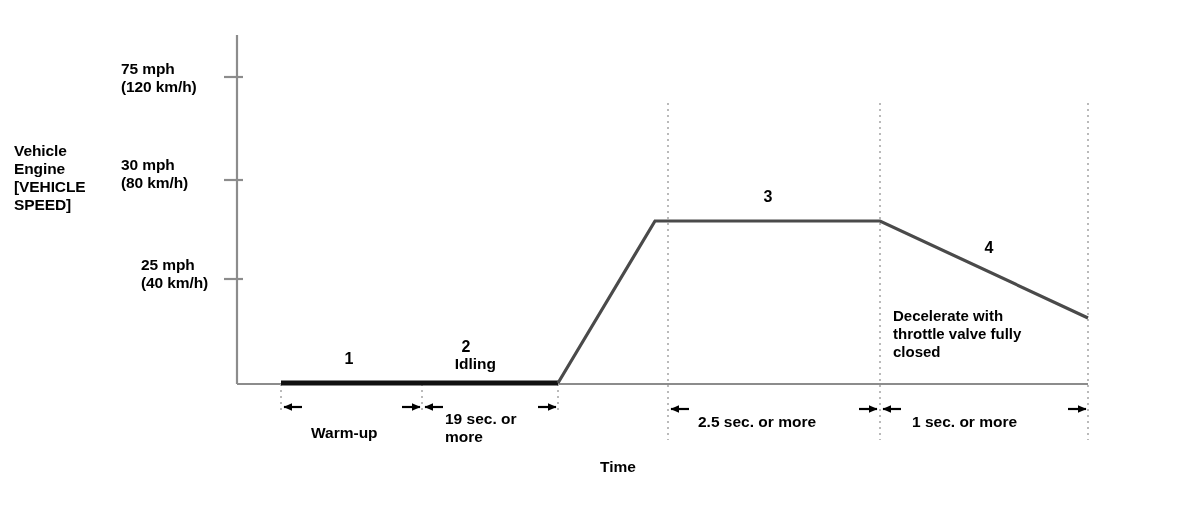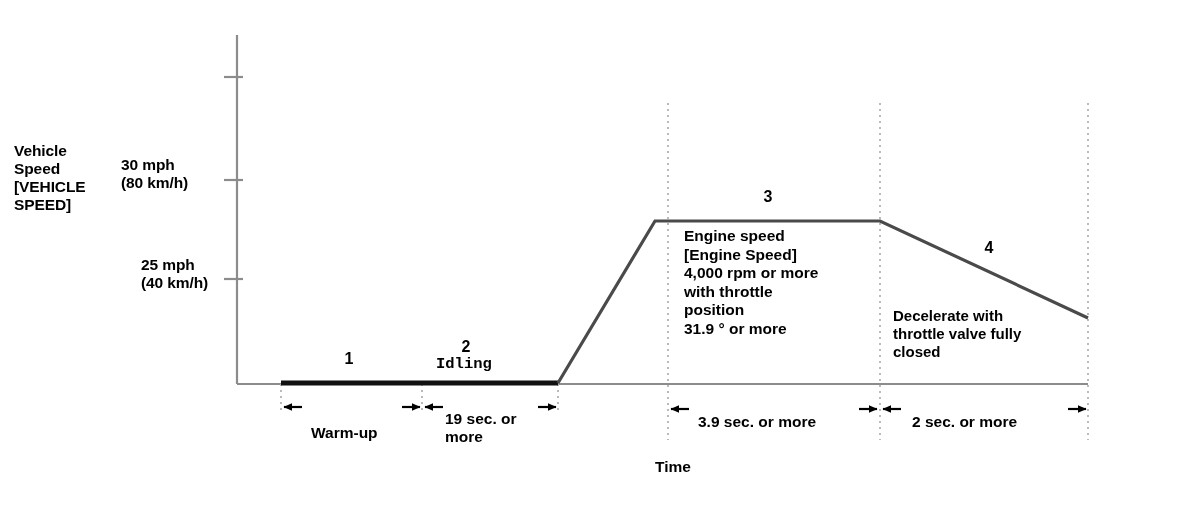--- a/index.html
+++ b/index.html
@@ -33,43 +33,41 @@
   }
   .ytick-label {
     font-size: 15.5px;
     letter-spacing: -0.1px;
     text-align: left;
   }
   #ytick-75 { left: 121px; top: 60px; }
   #ytick-50 { left: 121px; top: 156px; }
   #ytick-25 { left: 121px; top: 256px; margin-left: 20px; }
   #xaxis-title {
-    left: 623px;
+    left: 600px;
     top: 458px;
     width: 100px;
-    text-align: center;
     font-size: 15.5px;
   }
   .step-num {
     font-size: 16px;
     font-weight: bold;
     text-align: center;
     width: 40px;
   }
   #step-1 { left: 329px; top: 350px; }
   #step-2 { left: 446px; top: 338px; }
   #step-3 { left: 748px; top: 188px; }
   #step-4 { left: 969px; top: 239px; }
   #step-2-sub {
     left: 436px;
     top: 355px;
     width: 60px;
-    text-align: left;
+    text-align: right;
     font-size: 15.5px;
-    font-family: Liberation Mono, monospace;
   }
   #note-engine-speed {
     left: 684px;
     top: 227px;
     font-size: 15.5px;
     line-height: 1.20;
   }
   #note-decelerate {
     left: 893px;
     top: 307px;
@@ -135,46 +133,42 @@
 
       <line x1="689" y1="409" x2="671" y2="409" marker-end="url(#ah)"></line>
       <line x1="859" y1="409" x2="877" y2="409" marker-end="url(#ah)"></line>
 
       <line x1="901" y1="409" x2="883" y2="409" marker-end="url(#ah)"></line>
       <line x1="1068" y1="409" x2="1086" y2="409" marker-end="url(#ah)"></line>
     </g>
   </svg>
 
   <div class="abs txt" id="axis-label-vehicle-speed">Vehicle
-Speed
+Engine
 [VEHICLE
 SPEED]</div>
 
+  <div class="abs txt ytick-label" id="ytick-75">75 mph
+(120 km/h)</div>
   <div class="abs txt ytick-label" id="ytick-50">30 mph
 (80 km/h)</div>
   <div class="abs txt ytick-label" id="ytick-25">25 mph
 (40 km/h)</div>
 
   <div class="abs txt" id="xaxis-title">Time</div>
 
   <div class="abs txt step-num" id="step-1">1</div>
   <div class="abs txt step-num" id="step-2">2</div>
   <div class="abs txt" id="step-2-sub">Idling</div>
   <div class="abs txt step-num" id="step-3">3</div>
   <div class="abs txt step-num" id="step-4">4</div>
 
-  <div class="abs txt" id="note-engine-speed">Engine speed
-[Engine Speed]
-4,000 rpm or more
-with throttle
-position
-31.9 ° or more</div>
   <div class="abs txt" id="note-decelerate">Decelerate with
 throttle valve fully
 closed</div>
 
   <div class="abs txt seg-label" id="seg-warmup">Warm-up</div>
   <div class="abs txt seg-label" id="seg-18sec">19 sec. or
 more</div>
-  <div class="abs txt seg-label" id="seg-25sec">3.9 sec. or more</div>
-  <div class="abs txt seg-label" id="seg-8sec">2 sec. or more</div>
+  <div class="abs txt seg-label" id="seg-25sec">2.5 sec. or more</div>
+  <div class="abs txt seg-label" id="seg-8sec">1 sec. or more</div>
 
 </div>
 
 </body></html>

